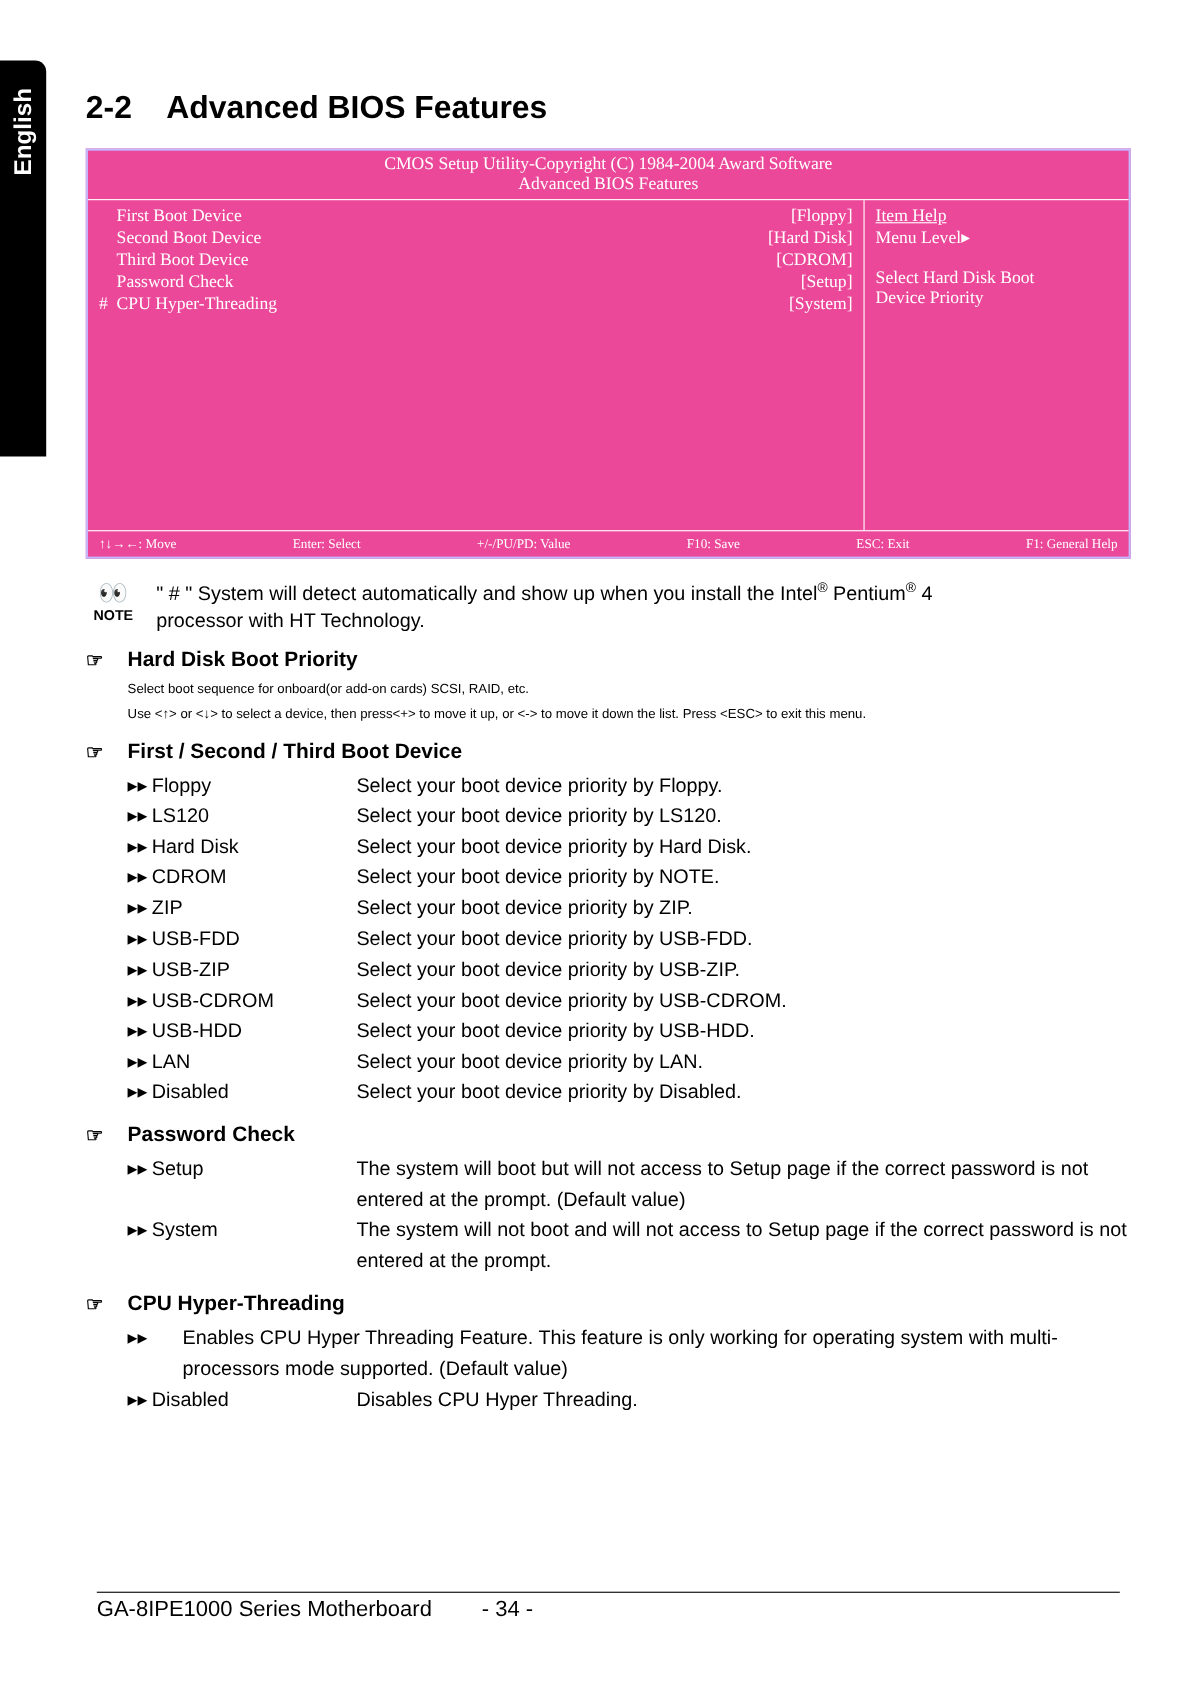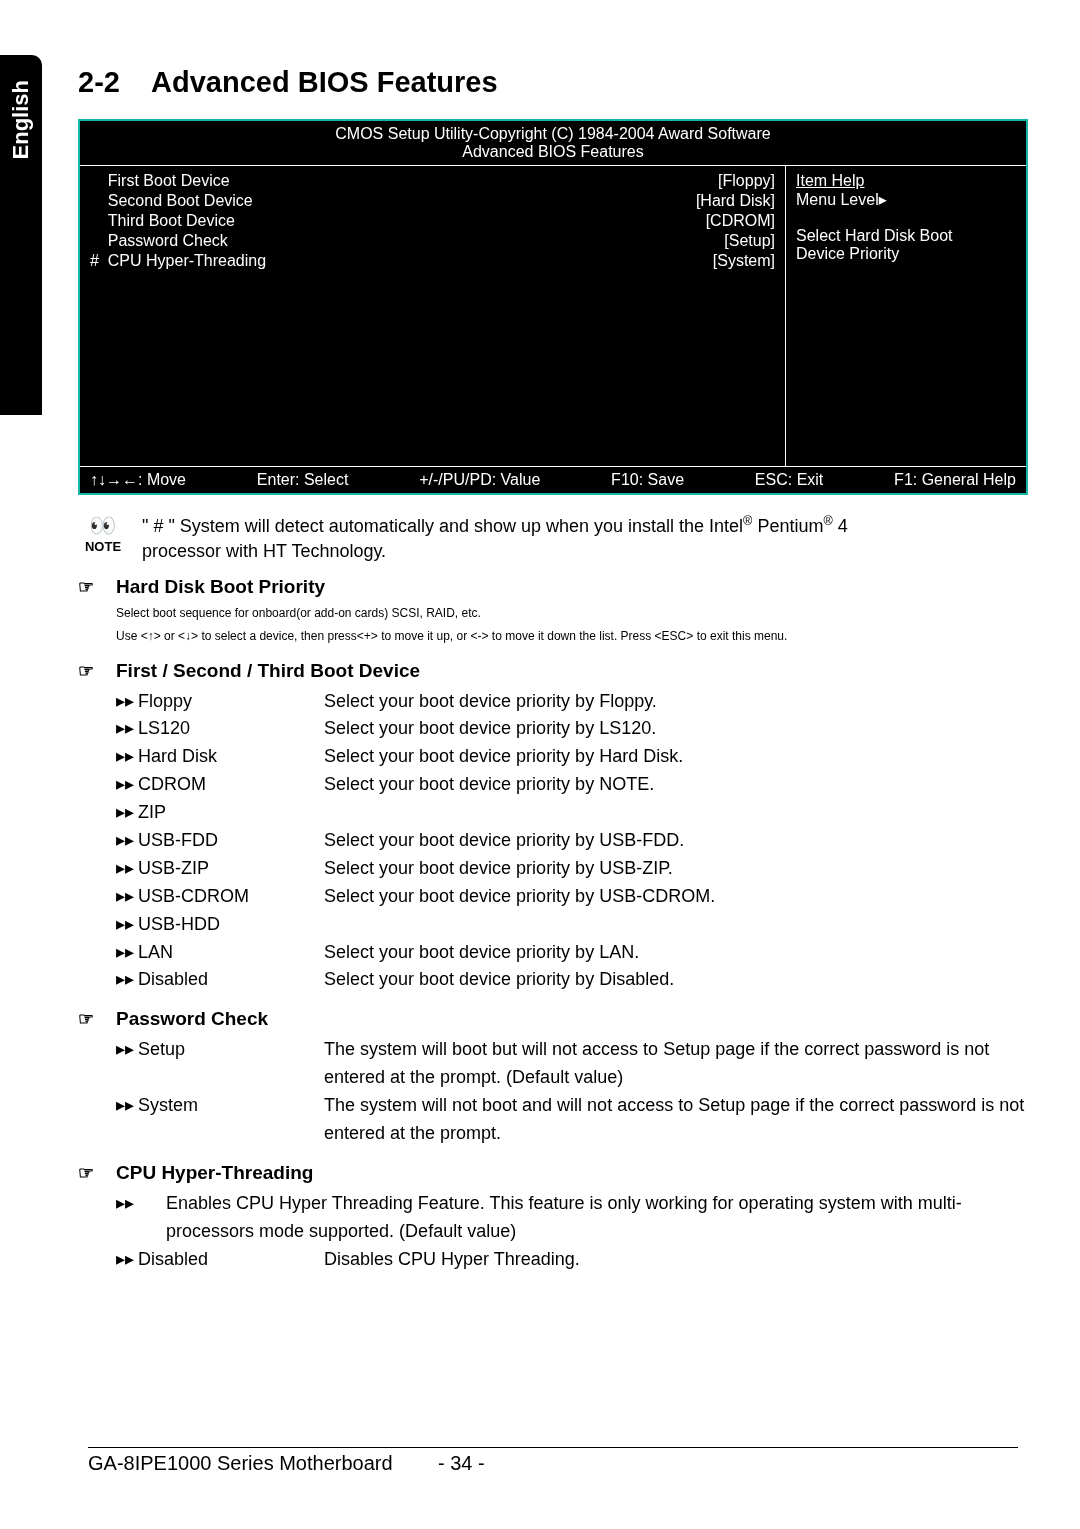--- a/index.html
+++ b/index.html
@@ -22,33 +22,33 @@
       border-top-right-radius: 10px;
     }
     .lang-tab span {
       writing-mode: vertical-rl;
       transform: rotate(180deg);
       display: inline-block;
     }
     .content {
       position: absolute;
       left: 78px;
-      top: 66px;
+      top: 82px;
       width: 950px;
     }
     .section-title {
       font-size: 29px;
       font-weight: bold;
       margin-bottom: 20px;
     }
     .bios-box {
-      border: 2px solid #14b8a6;
-      background: #000000;
+      border: 2px solid #c4b5fd;
+      background: #ec4899;
       color: #fff;
-      font-family: Liberation Sans, sans-serif;
+      font-family: Liberation Serif, serif;
       font-size: 16px;
       margin-bottom: 18px;
     }
     .bios-header {
       text-align: center;
       padding: 4px;
       border-bottom: 1px solid #fff;
     }
     .bios-body {
       display: flex;
@@ -65,21 +65,21 @@
     }
     .bios-row {
       display: flex;
       justify-content: space-between;
       margin-bottom: 2px;
     }
     .bios-row .label { min-width: 220px; }
     .bios-footer {
       border-top: 1px solid #fff;
       padding: 4px 10px;
-      font-size: 16px;
+      font-size: 12px;
     }
     .bios-footer-row {
       display: flex;
       justify-content: space-between;
     }
     .ih-title { text-decoration: underline; }
     .note-row {
       display: flex;
       align-items: flex-start;
       gap: 14px;
@@ -242,39 +242,41 @@
           <span class="si-desc">Select your boot device priority by Hard Disk.</span>
         </div>
         <div class="sub-item">
           <span class="si-bullet">▸▸</span>
           <span class="si-label">CDROM</span>
           <span class="si-desc">Select your boot device priority by NOTE.</span>
         </div>
         <div class="sub-item">
           <span class="si-bullet">▸▸</span>
           <span class="si-label">ZIP</span>
+          <span class="si-desc">Select your boot device priority by ZIP.</span>
         </div>
         <div class="sub-item">
           <span class="si-bullet">▸▸</span>
           <span class="si-label">USB-FDD</span>
           <span class="si-desc">Select your boot device priority by USB-FDD.</span>
         </div>
         <div class="sub-item">
           <span class="si-bullet">▸▸</span>
           <span class="si-label">USB-ZIP</span>
           <span class="si-desc">Select your boot device priority by USB-ZIP.</span>
         </div>
         <div class="sub-item">
           <span class="si-bullet">▸▸</span>
           <span class="si-label">USB-CDROM</span>
           <span class="si-desc">Select your boot device priority by USB-CDROM.</span>
         </div>
         <div class="sub-item">
           <span class="si-bullet">▸▸</span>
           <span class="si-label">USB-HDD</span>
+          <span class="si-desc">Select your boot device priority by USB-HDD.</span>
         </div>
         <div class="sub-item">
           <span class="si-bullet">▸▸</span>
           <span class="si-label">LAN</span>
           <span class="si-desc">Select your boot device priority by LAN.</span>
         </div>
         <div class="sub-item">
           <span class="si-bullet">▸▸</span>
           <span class="si-label">Disabled</span>
           <span class="si-desc">Select your boot device priority by Disabled.</span>

